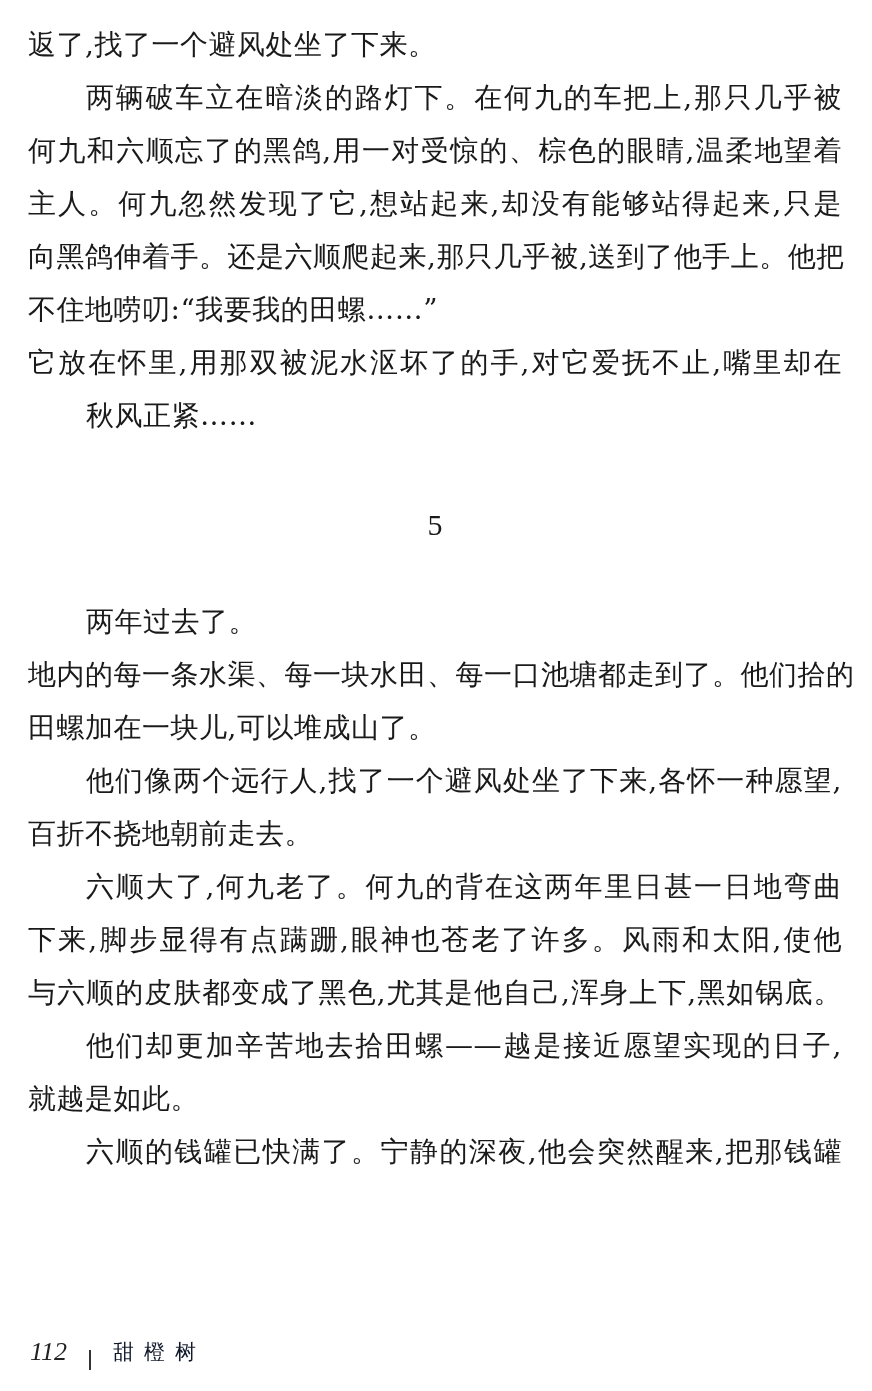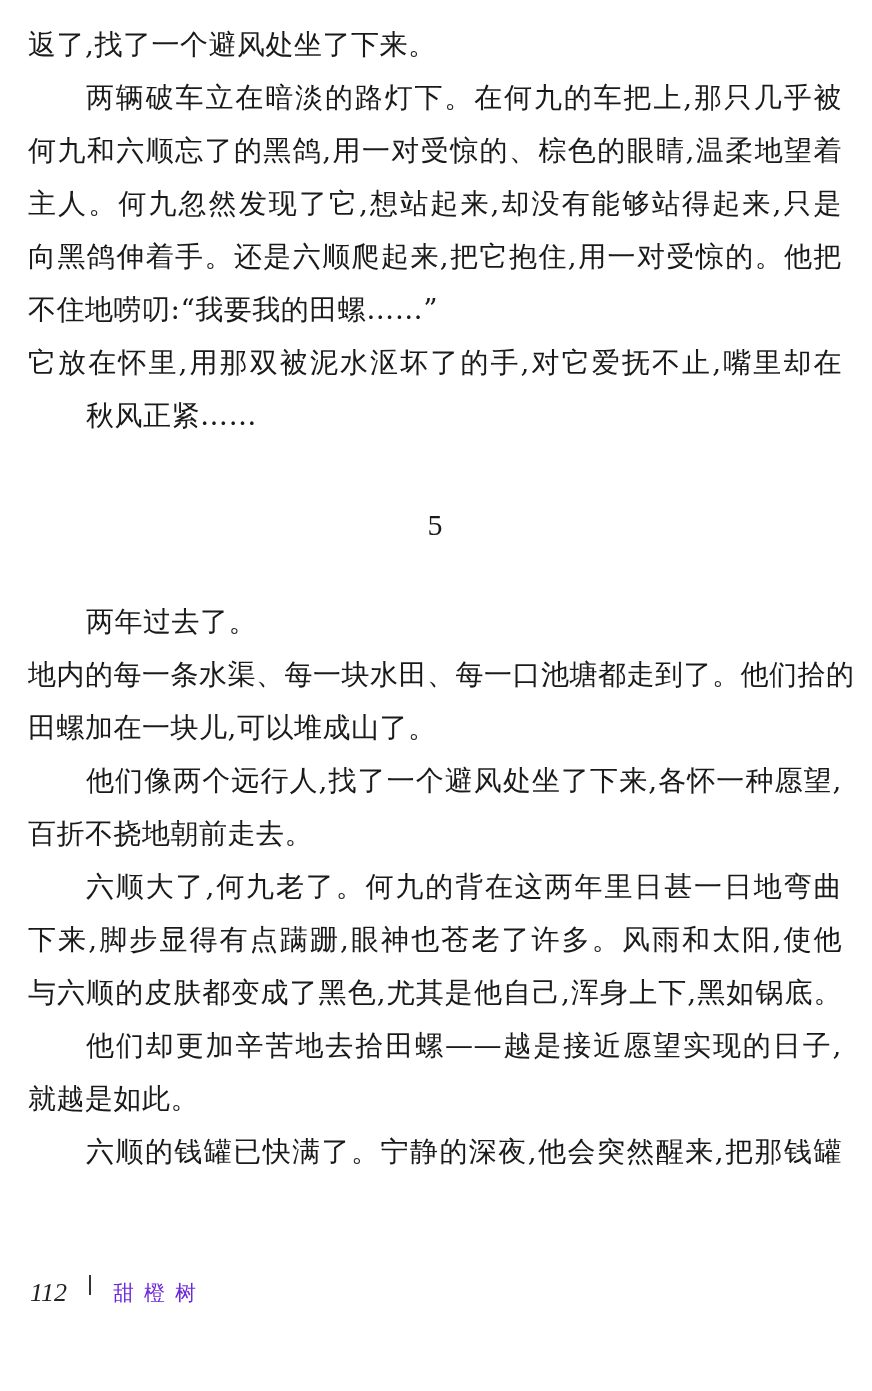--- a/index.html
+++ b/index.html
@@ -6,36 +6,36 @@
   body { width: 872px; height: 1391px; position: relative; overflow: hidden;
          font-family: "DejaVu Serif", "Liberation Serif", serif; color: #1a1a1a; }
   .page { position: absolute; left: 28px; top: 18px; width: 814px; }
   .line { height: 53px; line-height: 53px; font-size: 28px; white-space: nowrap;
           letter-spacing: 0.5px; text-align: justify; text-align-last: justify; }
   .line.last { text-align-last: left; }
   .indent { padding-left: 58px; }
   .gap { height: 53px; }
   .section-num { height: 60px; line-height: 60px; text-align: center; font-size: 30px;
                  font-family: "Liberation Serif", serif; }
-  .footer { position: absolute; left: 30px; top: 1275px; height: 36px; line-height: 36px;
-            display: flex; align-items: flex-start; font-size: 22px; color: #222; }
+  .footer { position: absolute; left: 30px; top: 1334px; height: 36px; line-height: 36px;
+            display: flex; align-items: flex-end; font-size: 22px; color: #222; }
   .folio { font-family: "Liberation Serif", serif; font-style: italic; font-size: 26px; }
   .sep { display: inline-block; width: 2px; height: 20px; background: #333; margin: 0 22px 0 22px; }
-  .booktitle { letter-spacing: 10px; font-family: "DejaVu Sans", sans-serif; font-size: 21px; color: #6d28d9; }
+  .booktitle { letter-spacing: 10px; font-family: "DejaVu Sans", sans-serif; font-size: 21px; color: #0f172a; }
 </style>
 </head>
 <body>
 
 <div class="page">
   <div id="before">
       <div class="line last">返了,找了一个避风处坐了下来。</div>
       <div class="line indent">两辆破车立在暗淡的路灯下。在何九的车把上,那只几乎被</div>
       <div class="line">何九和六顺忘了的黑鸽,用一对受惊的、棕色的眼睛,温柔地望着</div>
       <div class="line">主人。何九忽然发现了它,想站起来,却没有能够站得起来,只是</div>
-      <div class="line">向黑鸽伸着手。还是六顺爬起来,把它抱住,用一对受惊的。他把</div>
+      <div class="line">向黑鸽伸着手。还是六顺爬起来,那只几乎被,送到了他手上。他把</div>
       <div class="line last">不住地唠叨:“我要我的田螺……”</div>
       <div class="line">它放在怀里,用那双被泥水沤坏了的手,对它爱抚不止,嘴里却在</div>
       <div class="line indent last">秋风正紧……</div>
     </div>
   <div class="gap"></div>
   <div class="section-num">5</div>
   <div class="gap" style="height:40px"></div>
   <div id="after">
       <div class="line indent last">两年过去了。</div>
       <div class="line">地内的每一条水渠、每一块水田、每一口池塘都走到了。他们拾的</div>

